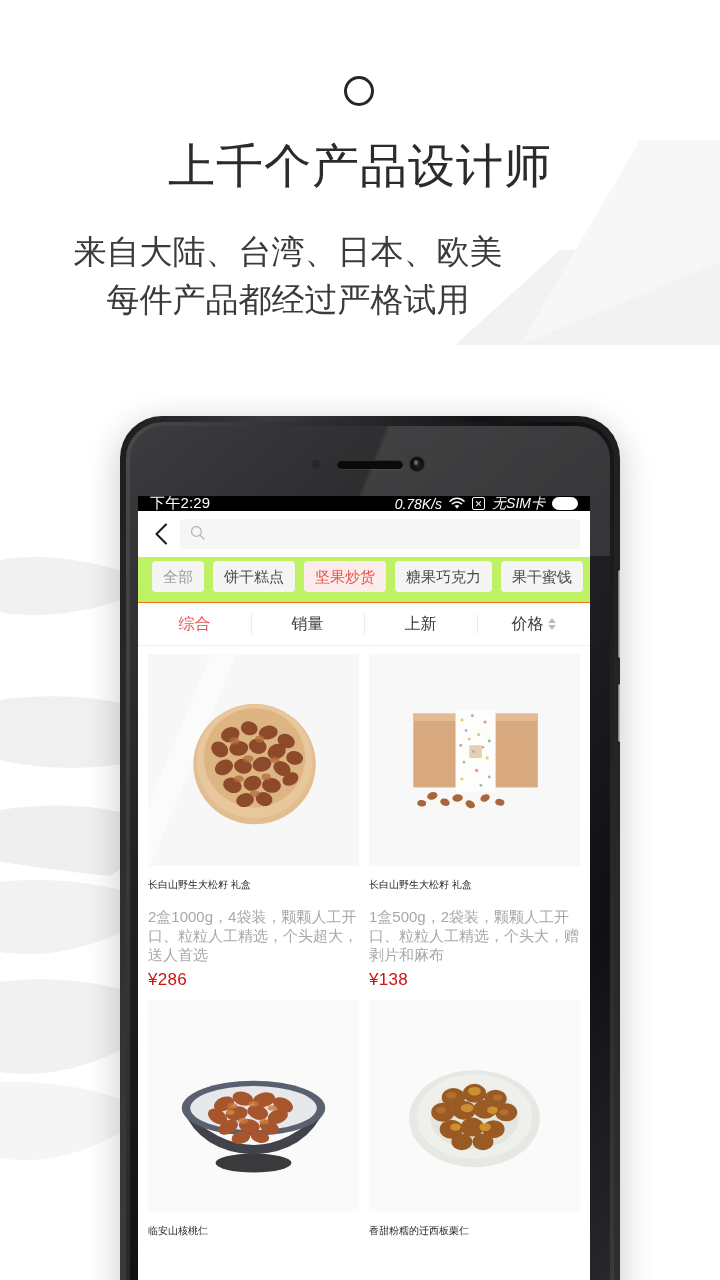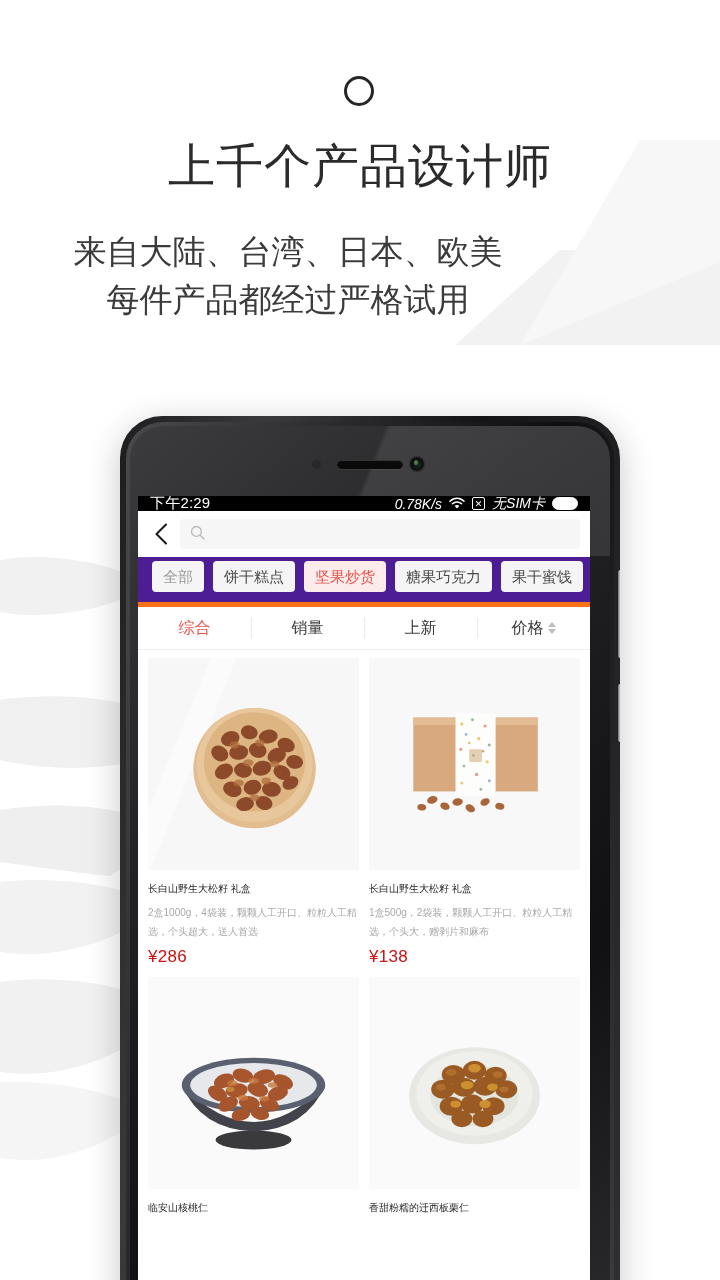--- a/index.html
+++ b/index.html
@@ -210,21 +210,21 @@
     color: #bdbdbd;
     margin-left: 7px;
   }
 
   
   .chip-row {
     display: flex;
     align-items: center;
     gap: 9px;
     padding: 4px 0 10px 14px;
-    background: #4c1d95;
+    background: #bef264;
     white-space: nowrap;
     overflow: hidden;
   }
   .chip {
     flex: 0 0 auto;
     background: #f5f5f5;
     color: #4a4a4a;
     border-radius: 4px;
     padding: 7px 11px;
     font-size: 15px;
@@ -234,21 +234,21 @@
   .chip.active {
     background: #fbeceb;
     color: #e8534b;
   }
 
   
   .sort-bar {
     display: flex;
     align-items: stretch;
     height: 42px;
-    border-top: 5px solid #f97316;
+    border-top: 1px solid #f97316;
     border-bottom: 1px solid #efefef;
     background: #fff;
   }
   .sort-item {
     flex: 1 1 0;
     display: flex;
     align-items: center;
     justify-content: center;
     font-size: 16px;
     color: #3c3c3c;
@@ -300,24 +300,24 @@
   .card-title {
     font-size: 10px;
     color: #262626;
     margin: 9px 0 0 0;
     line-height: 20px;
     font-weight: 400;
     white-space: nowrap;
     overflow: hidden;
   }
   .card-desc {
-    font-size: 10px;
+    font-size: 15px;
     color: #a8a8a8;
     line-height: 19px;
-    margin-top: 4px;
+    margin-top: 12px;
   }
   .card-price {
     font-size: 17px;
     color: #cc1212;
     margin-top: 6px;
     letter-spacing: .3px;
   }
 </style>
 </head>
 <body>

